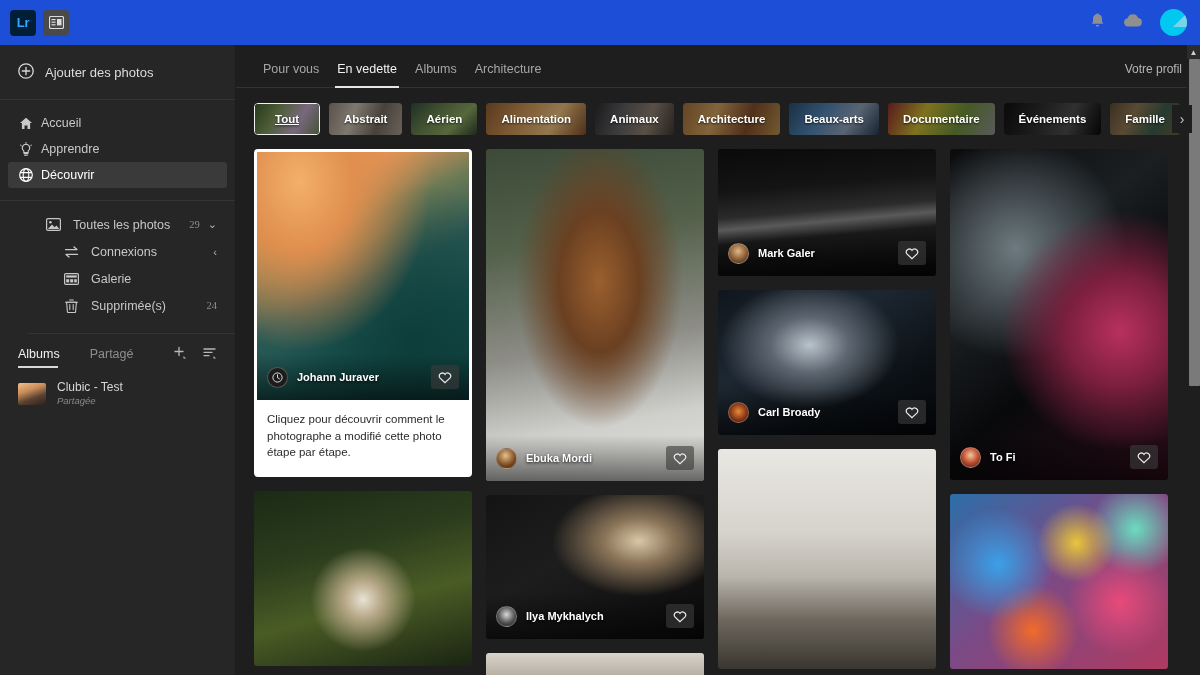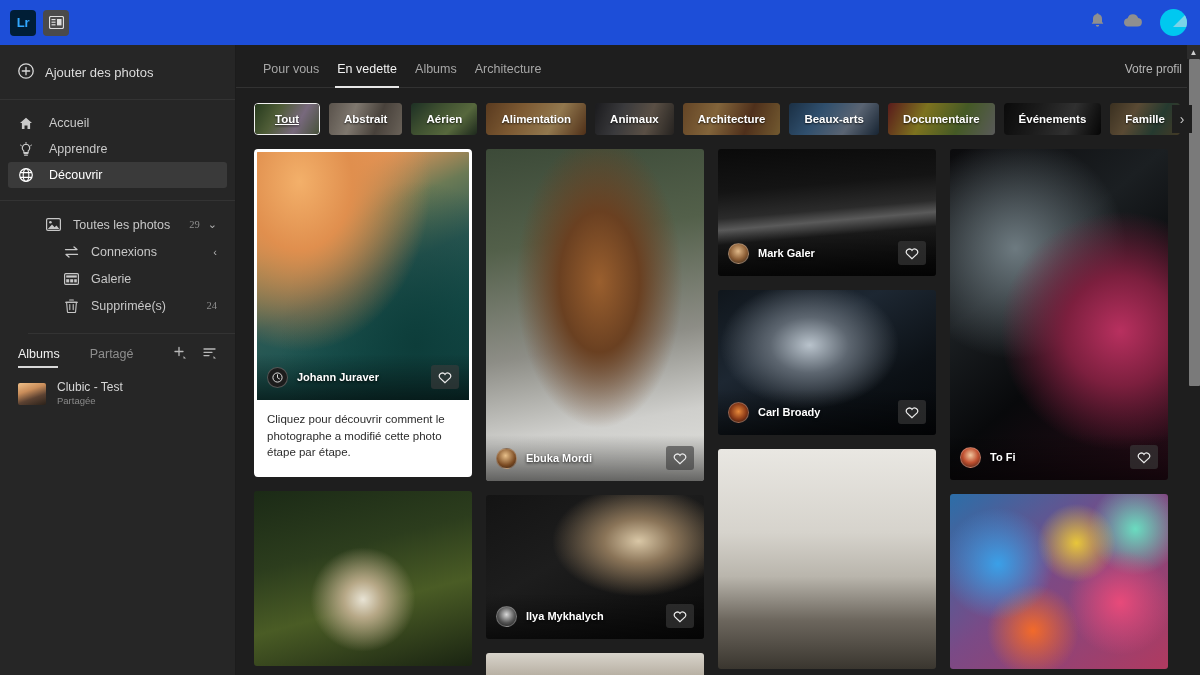--- a/index.html
+++ b/index.html
@@ -51,21 +51,21 @@
     border-right: 1px solid #1c1c1c;
   }
   .side-sec { border-bottom: 1px solid #333; }
   .add-photos {
     display: flex; align-items: center; gap: 11px;
     height: 54px; padding: 0 18px;
     font-size: 13px; color: #dcdcdc;
   }
   .nav-list { padding: 10px 0 12px 0; }
   .nav-row {
-    display: flex; align-items: center; gap: 16px;
+    display: flex; align-items: center; gap: 8px;
     height: 26px; margin: 0 8px; padding: 0 10px;
     font-size: 12.5px; color: #c9c9c9; border-radius: 3px;
   }
   .nav-row.active { background: #3a3a3a; color: #fff; }
   .nav-row .ico { width: 15px; display:flex; justify-content:center; align-items:center; }
 
   .lib-list { padding: 10px 0 14px 0; margin-left: 28px; }
   .lib-row {
     display: flex; align-items: center;
     height: 27px; margin: 0 8px; padding: 0 10px;
@@ -86,21 +86,21 @@
     content: ""; position: absolute; left: 0; right: 2px; bottom: -4px;
     height: 2px; background: #d8d8d8;
   }
   .albums-head .tools { margin-left: auto; display: flex; gap: 16px; color: #b8b8b8; }
   .album-item { display: flex; align-items: center; gap: 11px; padding: 4px 18px; }
   .album-thumb {
     width: 28px; height: 22px; border-radius: 2px; flex: none;
     background: linear-gradient(160deg,#f0c089 0%,#c98d5a 35%,#5c4232 65%,#2a2119 100%);
   }
   .album-name { font-size: 12px; color: #d6d6d6; line-height: 1.25; }
-  .album-sub  { font-size: 9.5px; color: #8a8a8a; line-height: 1.3; }
+  .album-sub  { font-size: 9.5px; color: #8a8a8a; line-height: 1.3; font-style: italic; }
 
   
   #main {
     position: absolute; top: 45px; left: 236px;
     width: 964px; height: 630px; background: #1e1e1e; overflow: hidden;
   }
   #tabbar {
     height: 43px; display: flex; align-items: flex-end;
     padding: 0 18px 0 18px; border-bottom: 1px solid #323232;
     position: relative;

